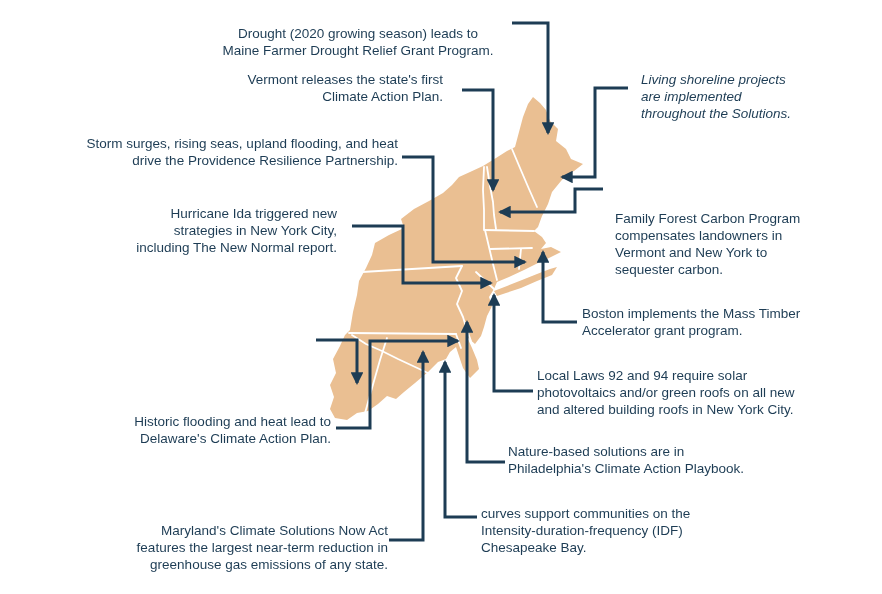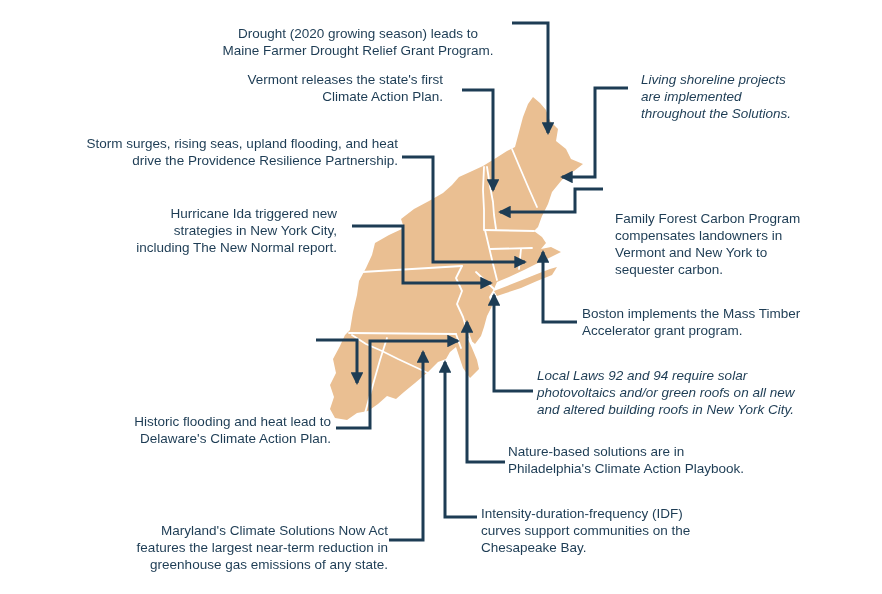--- a/index.html
+++ b/index.html
@@ -116,36 +116,36 @@
       <div class="line"><span>Hurricane Ida triggered new</span></div>
       <div class="line"><span>strategies in New York City,</span></div>
       <div class="line"><span>including </span><span class="it">The New Normal</span><span> report.</span></div>
     </div>
     <div class="ann left" style="left: 582px; top: 305px; width: 250px;">
       <div class="line"><span>Boston implements the Mass Timber</span></div>
       <div class="line"><span>Accelerator grant program.</span></div>
     </div>
     <div class="ann right" style="left: 100px; top: 324px; width: 212px;">
     </div>
-    <div class="ann left" style="left: 537px; top: 367px; width: 315px; font-style: italic;">
+    <div class="ann left" style="left: 537px; top: 367px; width: 315px;">
       <div class="line"><span>Local Laws 92 and 94 require solar</span></div>
       <div class="line"><span>photovoltaics and/or green roofs on all new</span></div>
       <div class="line"><span>and altered building roofs in New York City.</span></div>
     </div>
     <div class="ann right" style="left: 105px; top: 413px; width: 226px;">
       <div class="line"><span>Historic flooding and heat lead to</span></div>
       <div class="line"><span>Delaware's </span><span class="it">Climate Action Plan.</span></div>
     </div>
     <div class="ann left" style="left: 508px; top: 443px; width: 270px;">
       <div class="line"><span>Nature-based solutions are in</span></div>
       <div class="line"><span>Philadelphia's </span><span class="it">Climate Action Playbook.</span></div>
     </div>
     <div class="ann left" style="left: 481px; top: 505px; width: 240px;">
+      <div class="line"><span>curves support communities on the</span></div>
       <div class="line"><span>Intensity-duration-frequency (IDF)</span></div>
-      <div class="line"><span>curves support communities on the</span></div>
       <div class="line"><span>Chesapeake Bay.</span></div>
     </div>
     <div class="ann right" style="left: 80px; top: 522px; width: 308px;">
       <div class="line"><span>Maryland's Climate Solutions Now Act</span></div>
       <div class="line"><span>features the largest near-term reduction in</span></div>
       <div class="line"><span>greenhouse gas emissions of any state.</span></div>
     </div>
   </div>
 
 </body></html>

